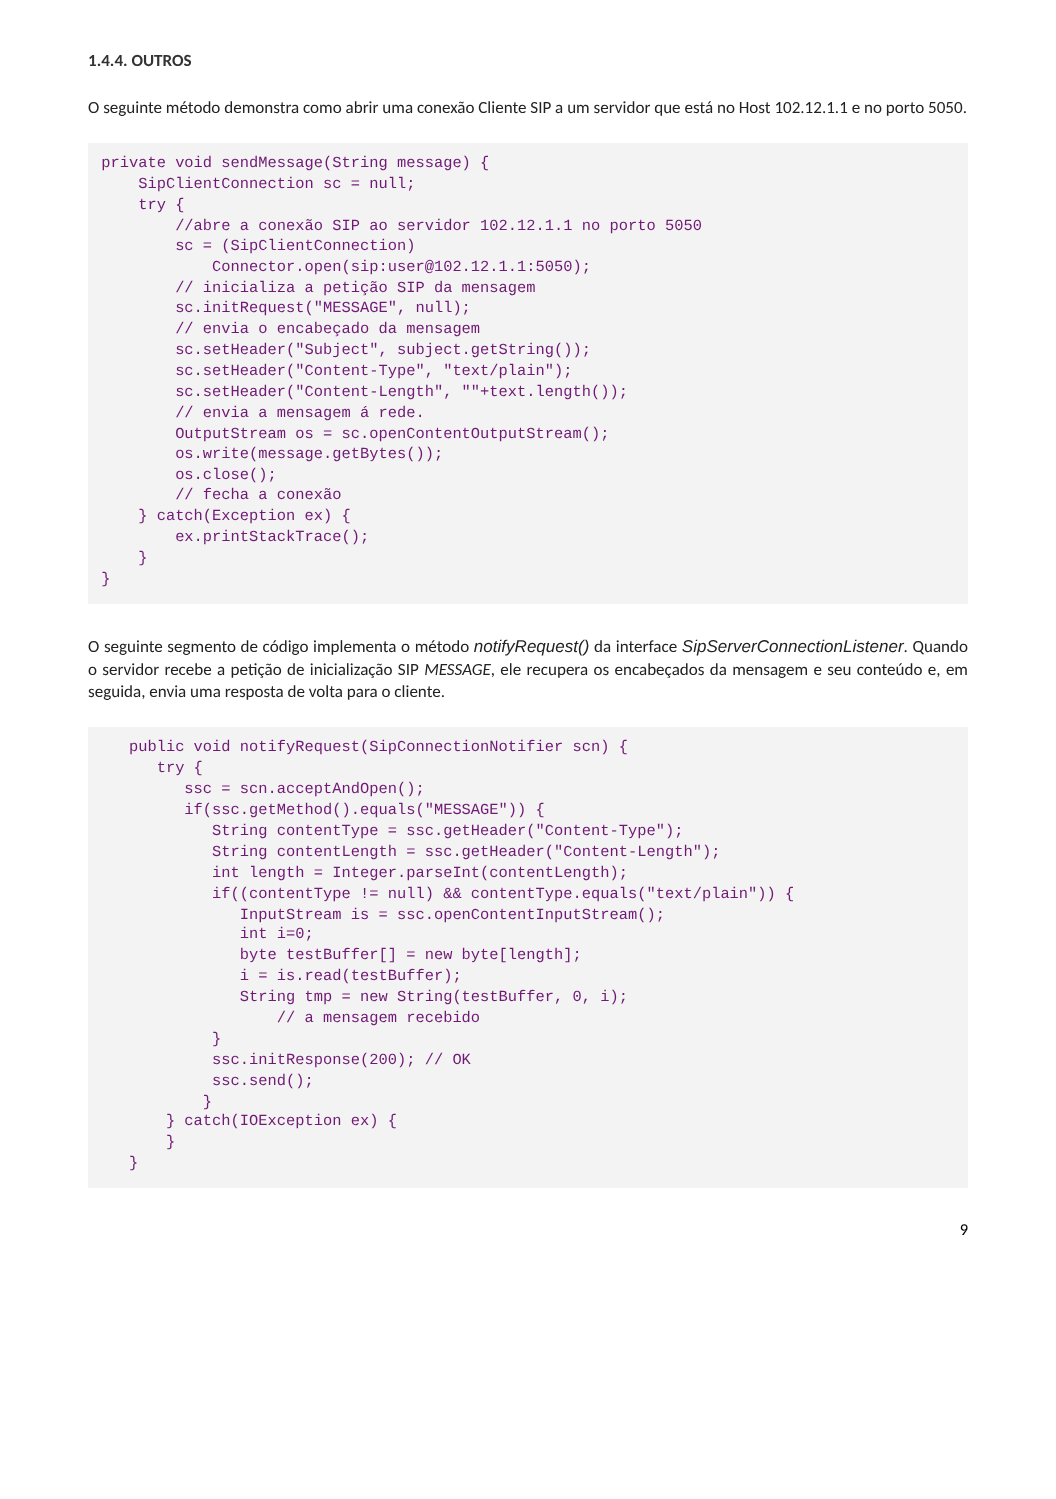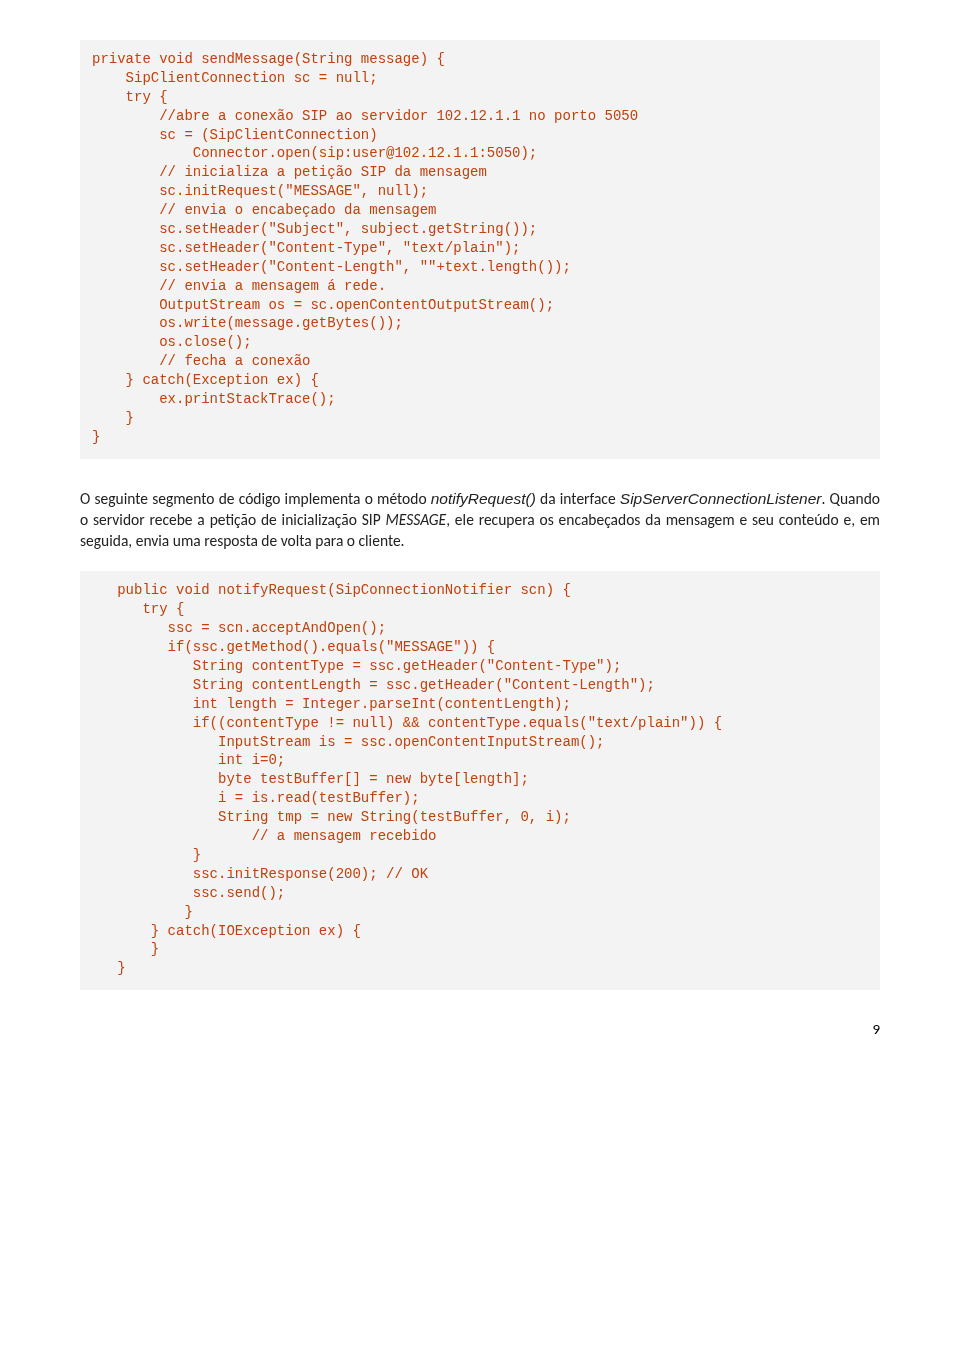--- a/index.html
+++ b/index.html
@@ -28,21 +28,21 @@
     color: #222;
   }
   pre.code {
     background: #f3f3f3;
     font-family: "Courier New", Courier, monospace;
     font-size: 14px;
     line-height: 1.35;
     padding: 10px 12px 12px 12px;
     margin: 0 0 30px 0;
     white-space: pre;
-    color: #c2410c;
+    color: #701a75;
     overflow: hidden;
   }
   .mono-inline {
     font-family: Liberation Sans, sans-serif;
     font-style: italic;
   }
   .mono-inline2 {
     font-family: Liberation Sans, sans-serif;
     font-style: italic;
   }
@@ -54,21 +54,23 @@
     text-align: right;
     font-size: 15px;
     margin-top: 30px;
   }
 </style>
 </head>
 <body>
 
 <div class="page">
 
+  <h3 class="heading">1.4.4.  OUTROS</h3>
 
+  <p class="body-text">O seguinte método demonstra como abrir uma conexão Cliente SIP a um servidor que está no Host 102.12.1.1 e no porto 5050.</p>
 
   <pre class="code">private void sendMessage(String message) {
     SipClientConnection sc = null;
     try {
         //abre a conexão SIP ao servidor 102.12.1.1 no porto 5050
         sc = (SipClientConnection)
             Connector.open(sip:user@102.12.1.1:5050);
         // inicializa a petição SIP da mensagem
         sc.initRequest("MESSAGE", null);
         // envia o encabeçado da mensagem

